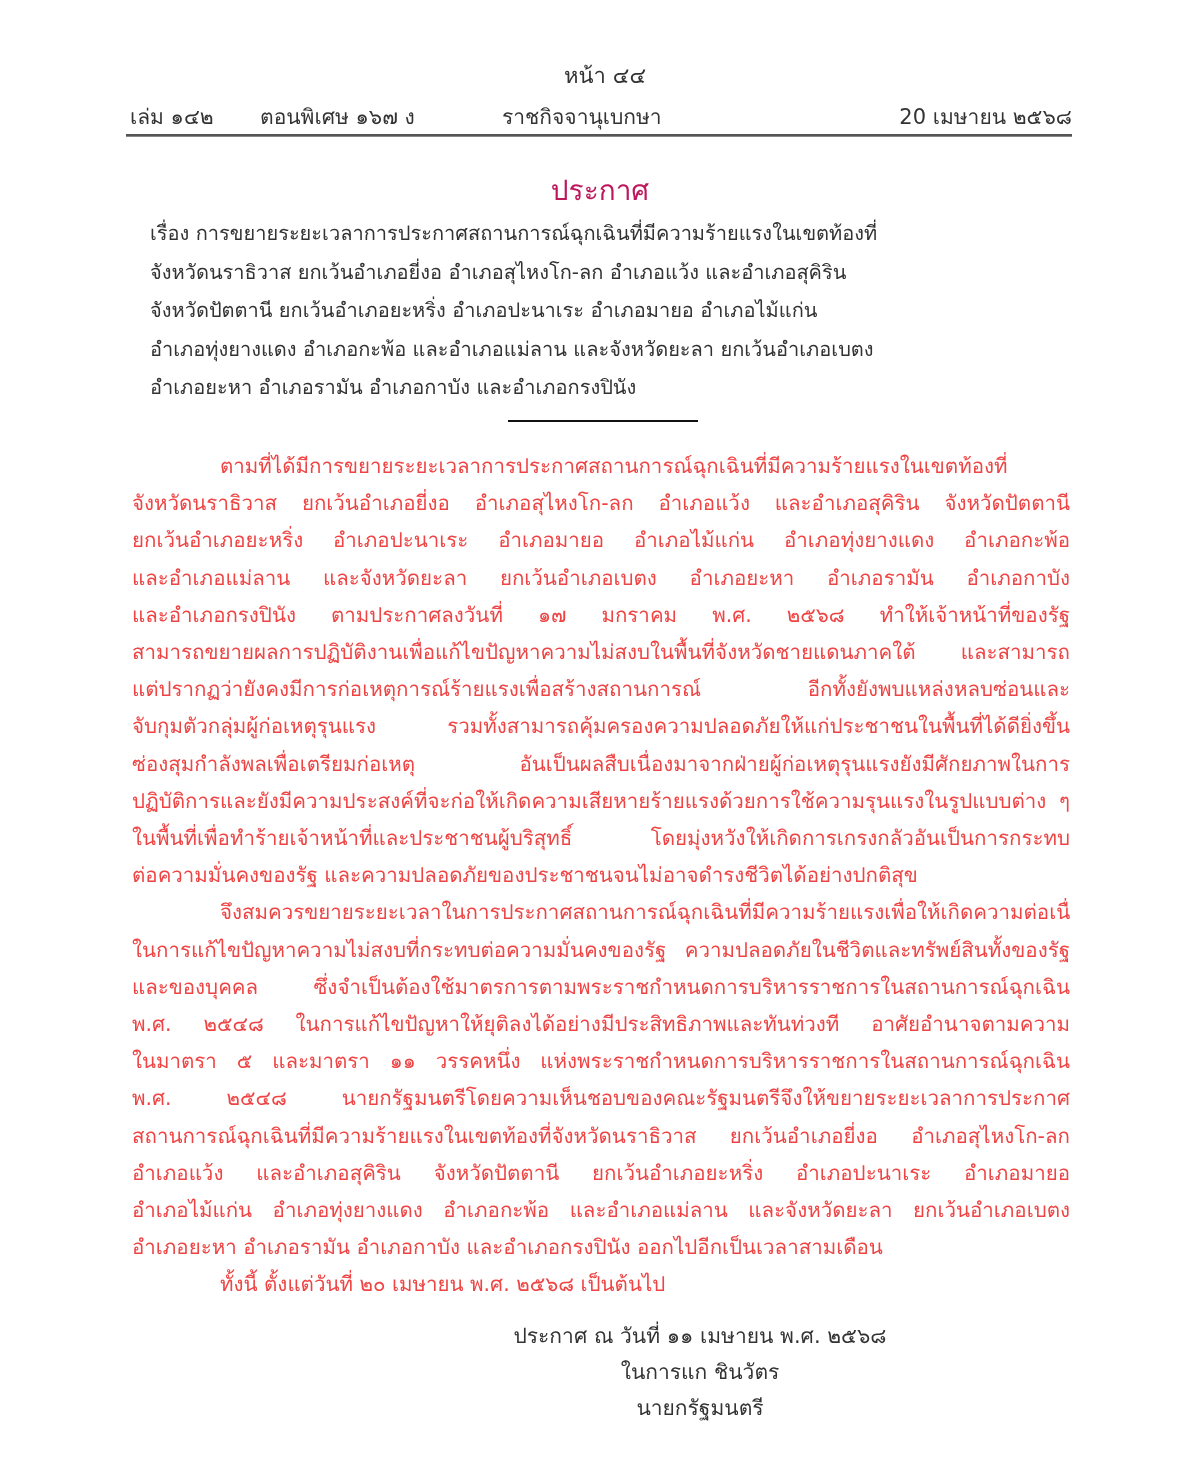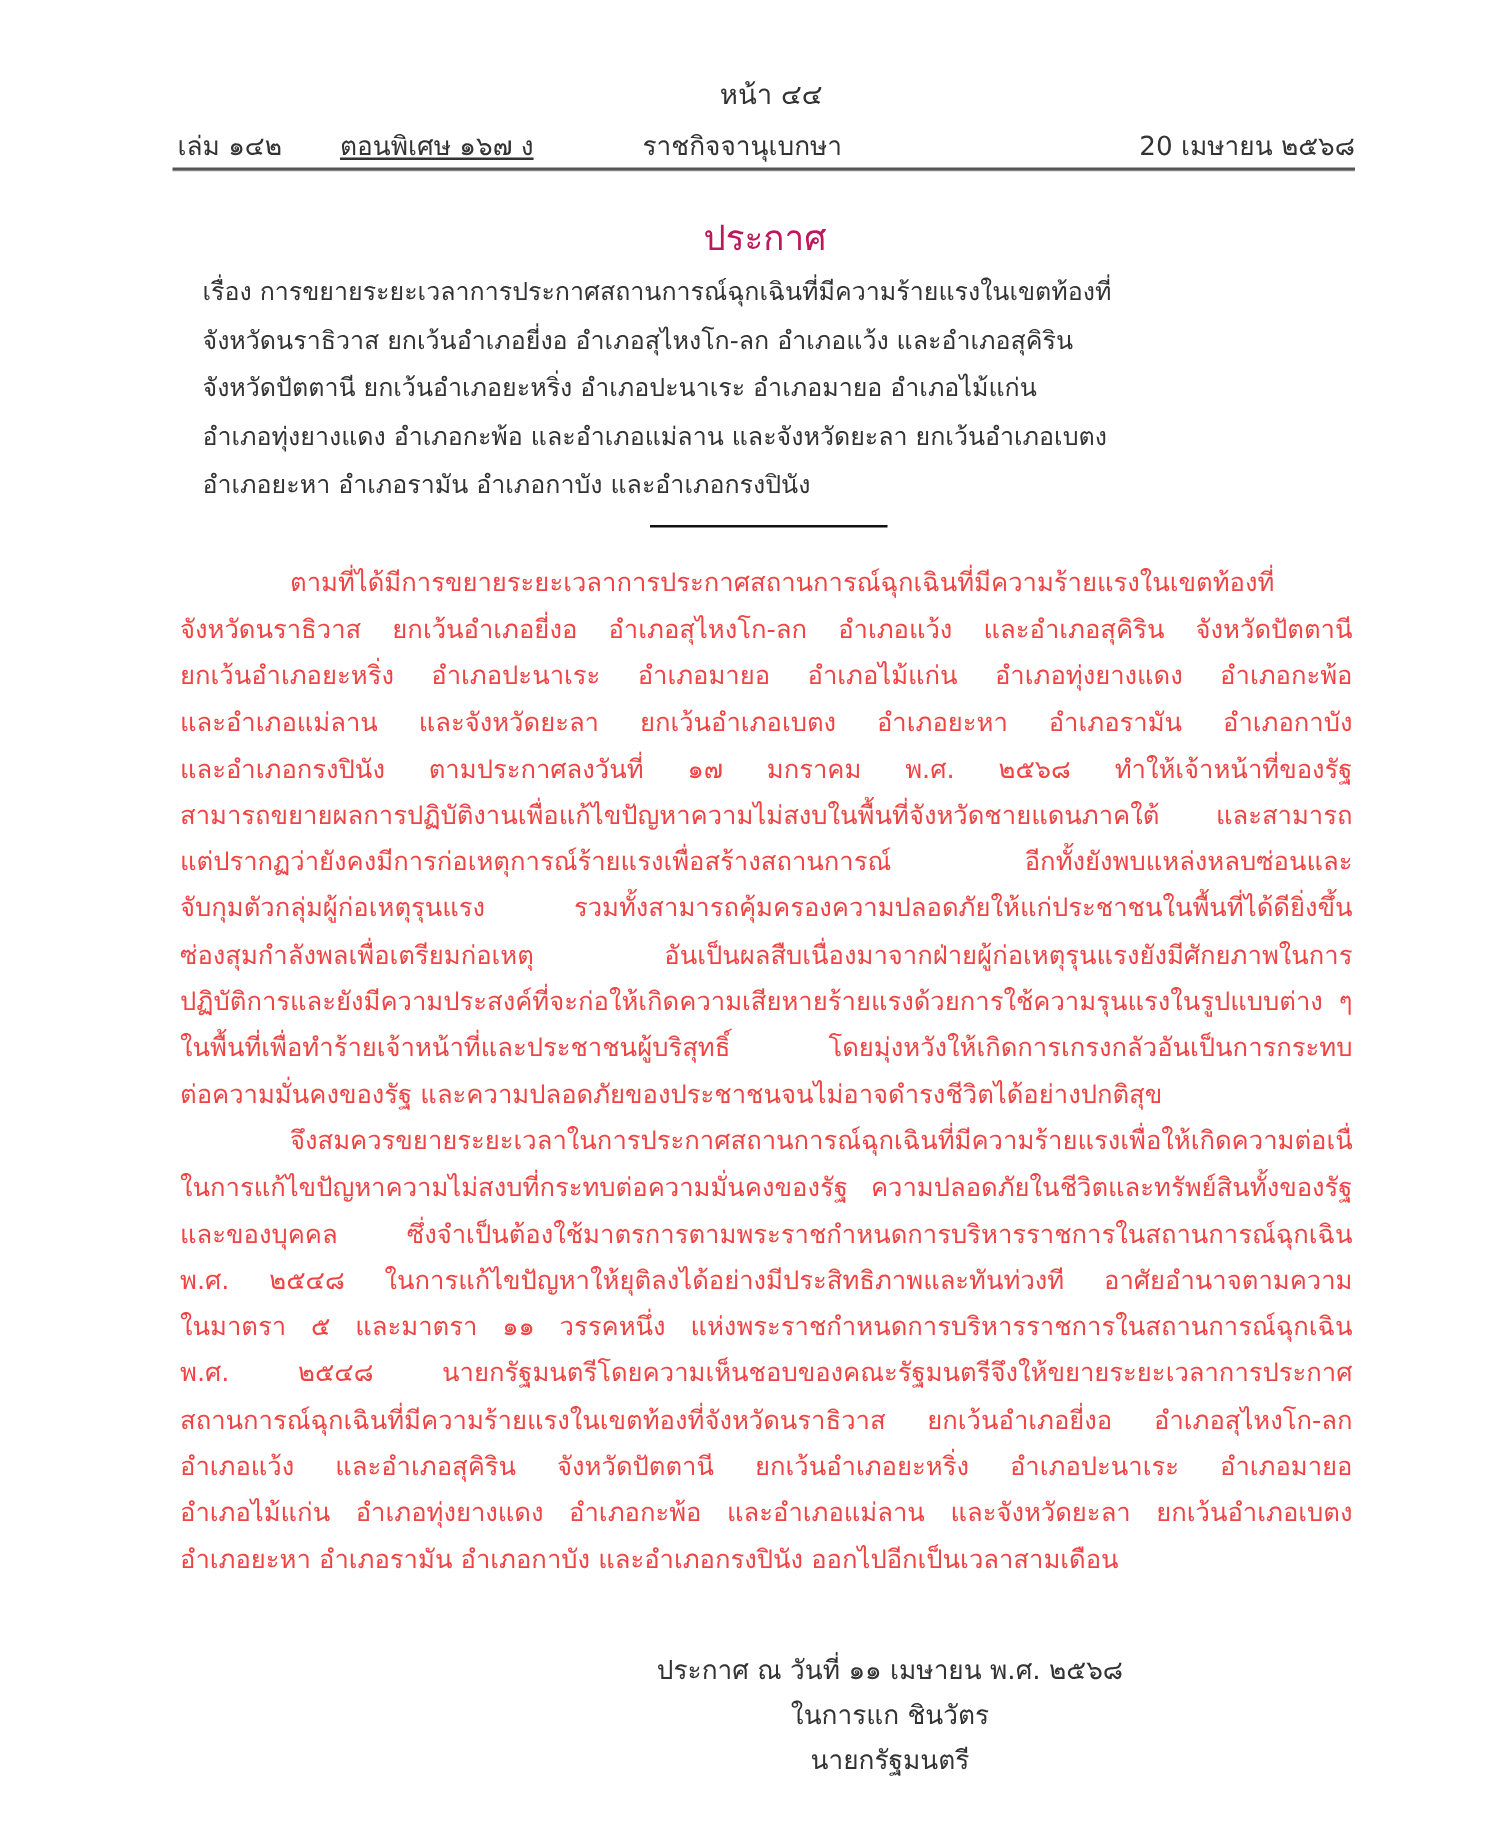--- a/index.html
+++ b/index.html
@@ -1,21 +1,21 @@
 <!DOCTYPE html>
 <html><head>
 <meta charset="utf-8">
 <style>
   html, body { margin: 0; padding: 0; background: #ffffff; }
   body {
     width: 1200px; height: 1458px; position: relative; overflow: hidden;
     font-family: "DejaVu Sans", "Liberation Sans", sans-serif;
     color: #333333;
   }
-  .page { position: absolute; left: 12px; top: 0; width: 1040px; height: 1458px; }
+  .page { position: absolute; left: 0; top: 0; width: 1040px; height: 1458px; }
   .page-num {
     position: absolute; top: 58px; left: 0; width: 1200px; text-align: center;
     font-size: 22px; padding-left: 10px; box-sizing: border-box;
   }
   .gazette-header {
     position: absolute; top: 100px; left: 130px; width: 942px; height: 32px;
     font-size: 21px;
   }
   .gazette-header span { position: absolute; top: 0; white-space: nowrap; }
   .hdr-rule {
@@ -50,21 +50,21 @@
 </style>
 </head>
 <body>
 
 <div class="page">
 
   <div class="page-num">หน้า ๔๔</div>
 
   <div class="gazette-header">
     <span style="left:0;">เล่ม ๑๔๒</span>
-    <span style="left:130px;text-decoration:underline;">ตอนพิเศษ ๑๖๗ ง</span>
+    <span style="left:130px;">ตอนพิเศษ ๑๖๗ ง</span>
     <span style="left:372px;">ราชกิจจานุเบกษา</span>
     <span style="right:0;">20 เมษายน ๒๕๖๘</span>
   </div>
   <div class="hdr-rule"></div>
 
   <div class="title">ประกาศ</div>
 
   <div class="subject">
     <div>เรื่อง  การขยายระยะเวลาการประกาศสถานการณ์ฉุกเฉินที่มีความร้ายแรงในเขตท้องที่</div>
     <div>จังหวัดนราธิวาส  ยกเว้นอำเภอยี่งอ  อำเภอสุไหงโก-ลก  อำเภอแว้ง  และอำเภอสุคิริน</div>
@@ -93,20 +93,21 @@
     <div class="line">ในการแก้ไขปัญหาความไม่สงบที่กระทบต่อความมั่นคงของรัฐ  ความปลอดภัยในชีวิตและทรัพย์สินทั้งของรัฐ</div>
     <div class="line">และของบุคคล  ซึ่งจำเป็นต้องใช้มาตรการตามพระราชกำหนดการบริหารราชการในสถานการณ์ฉุกเฉิน</div>
     <div class="line">พ.ศ.  ๒๕๔๘  ในการแก้ไขปัญหาให้ยุติลงได้อย่างมีประสิทธิภาพและทันท่วงที  อาศัยอำนาจตามความ</div>
     <div class="line">ในมาตรา  ๕  และมาตรา  ๑๑  วรรคหนึ่ง  แห่งพระราชกำหนดการบริหารราชการในสถานการณ์ฉุกเฉิน</div>
     <div class="line">พ.ศ.  ๒๕๔๘  นายกรัฐมนตรีโดยความเห็นชอบของคณะรัฐมนตรีจึงให้ขยายระยะเวลาการประกาศ</div>
     <div class="line">สถานการณ์ฉุกเฉินที่มีความร้ายแรงในเขตท้องที่จังหวัดนราธิวาส  ยกเว้นอำเภอยี่งอ  อำเภอสุไหงโก-ลก</div>
     <div class="line">อำเภอแว้ง  และอำเภอสุคิริน  จังหวัดปัตตานี  ยกเว้นอำเภอยะหริ่ง  อำเภอปะนาเระ  อำเภอมายอ</div>
     <div class="line">อำเภอไม้แก่น  อำเภอทุ่งยางแดง  อำเภอกะพ้อ  และอำเภอแม่ลาน  และจังหวัดยะลา  ยกเว้นอำเภอเบตง</div>
     <div class="line last">อำเภอยะหา  อำเภอรามัน  อำเภอกาบัง  และอำเภอกรงปินัง  ออกไปอีกเป็นเวลาสามเดือน</div>
 
+    <div class="line indent last">ทั้งนี้  ตั้งแต่วันที่  ๒๐  เมษายน  พ.ศ.  ๒๕๖๘  เป็นต้นไป</div>
   </div>
 
   <div class="signature">
     <div>ประกาศ  ณ  วันที่  ๑๑  เมษายน  พ.ศ.  ๒๕๖๘</div>
     <div>ในการแก  ชินวัตร</div>
     <div>นายกรัฐมนตรี</div>
   </div>
 
 </div>
 

